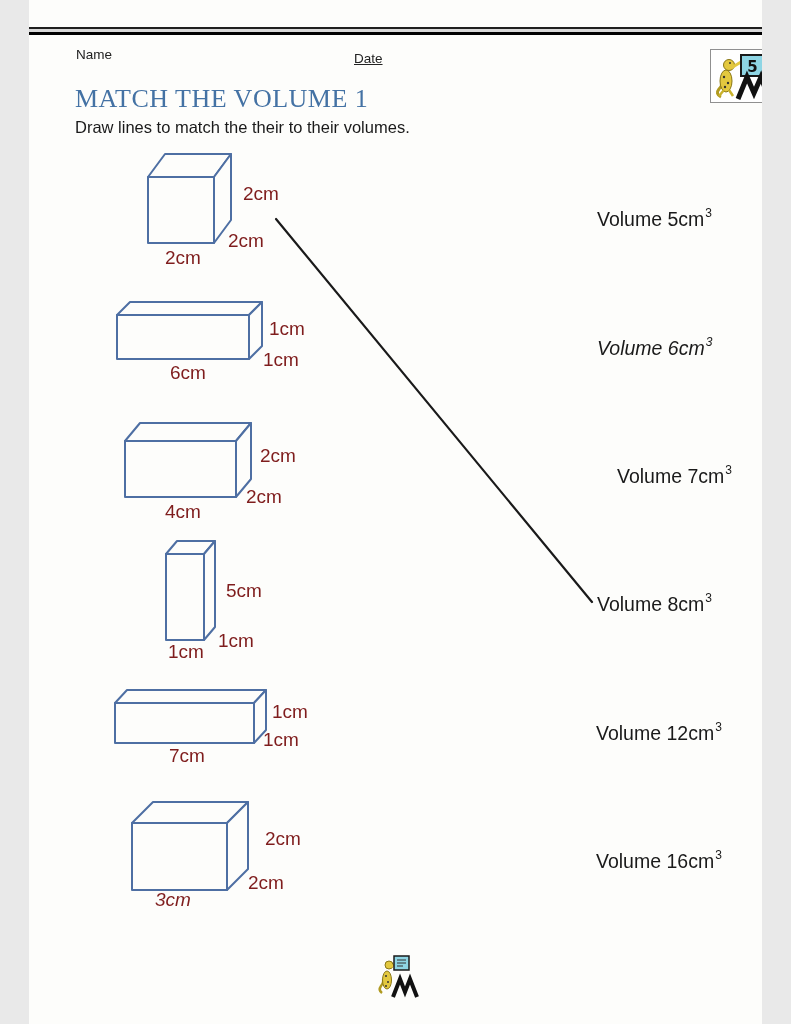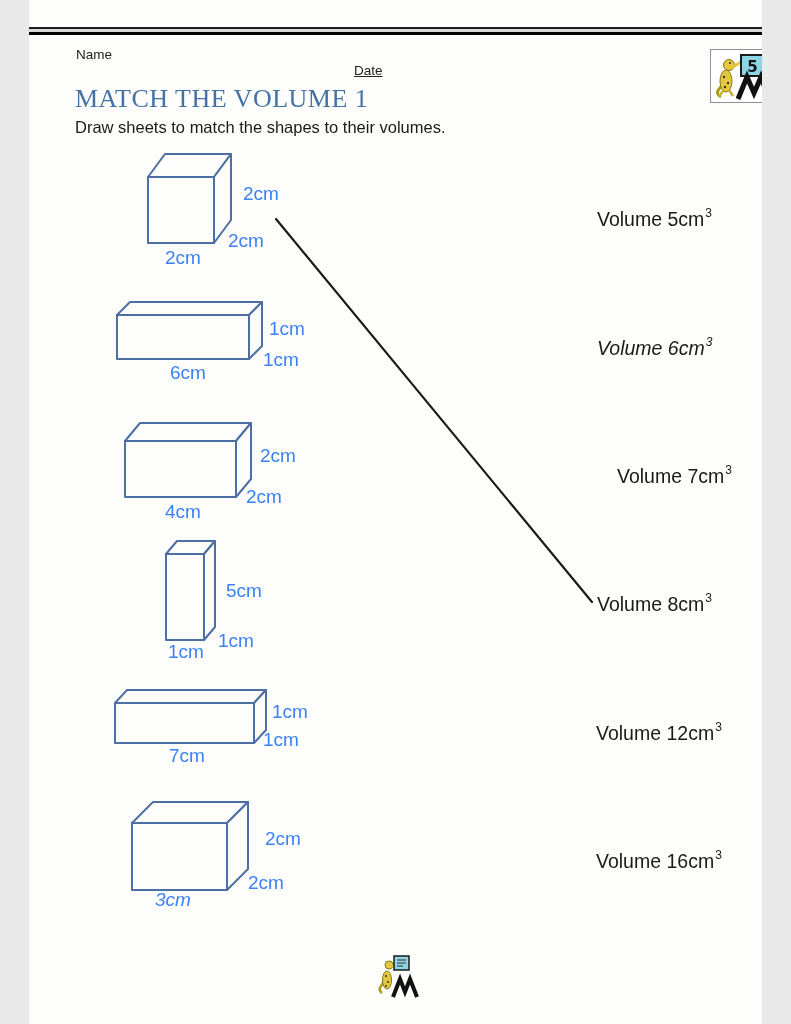--- a/index.html
+++ b/index.html
@@ -7,32 +7,32 @@
     position:relative;width:733px;height:1024px;margin:0 auto;
     background:#fdfdfb;font-family:"Liberation Sans",sans-serif;color:#1a1a1a;
     overflow:hidden;
   }
   .topbar{
     position:absolute;left:0;top:27px;width:791px;height:3px;
     border-top:2px solid #1f1f1f;border-bottom:3px solid #000;background:#d8d8d8;
   }
   .field-label{position:absolute;font-size:13.5px;color:#222;}
   .name-label{left:47px;top:47px;}
-  .date-label{left:325px;top:63px;text-decoration:underline;}
+  .date-label{left:325px;top:51px;text-decoration:underline;}
   .logo-box{
     position:absolute;left:681px;top:49px;width:64px;height:54px;
     border:1px solid #909090;background:#ffffff;box-sizing:border-box;
   }
   .page-title{
     position:absolute;left:46px;top:84px;
     font-family:"Liberation Serif",serif;font-size:26px;letter-spacing:0.5px;
     color:var(--title-color,#4472a4);
   }
   .instruction{position:absolute;left:46px;top:118px;font-size:16.5px;color:#1a1a1a;}
-  .dim-label{position:absolute;font-size:19px;color:#3b82f6;white-space:nowrap;}
+  .dim-label{position:absolute;font-size:19px;color:#7f1d1d;white-space:nowrap;}
   .shape-svg{position:absolute;}
   .shape-svg path,.shape-svg rect{
     fill:#fdfdfb;stroke:var(--shape-stroke,#4e6fa3);stroke-width:2;stroke-linejoin:round;
   }
   .volume-label{position:absolute;font-size:19.5px;color:#1a1a1a;white-space:nowrap;}
   .volume-label sup{font-size:12px;position:relative;top:-1px;left:1px;}
   .overlay-svg{position:absolute;left:0;top:0;pointer-events:none;}
   .footer{
     position:absolute;left:50%;top:951px;transform:translateX(-50%);
     display:flex;align-items:flex-end;
@@ -80,21 +80,21 @@
         <text x="41.5" y="21.5" text-anchor="middle" font-family="DejaVu Sans, sans-serif" font-size="15" font-weight="bold" fill="#111">5</text>
       </g>
 
       <g>
         <path d="M27,49 L36,27 L43,43 L50,27 L58,49" fill="none" stroke="#111" stroke-width="5" stroke-linejoin="miter"></path>
       </g>
     </svg>
   </div>
 
   <div class="page-title">MATCH THE VOLUME 1</div>
-  <div class="instruction">Draw sheets to match the shapes to their volumes.</div>
+  <div class="instruction">Draw lines to match the their to their volumes.</div>
 
   <div id="shapes-layer">
       <svg width="89" height="95" class="shape-svg" style="left: 116px; top: 151px;">
         <path d="M3,26 L20,3 L86,3 L69,26 Z"></path>
         <path d="M69,26 L86,3 L86,69 L69,92 Z"></path>
         <rect x="3" y="26" width="66" height="66"></rect>
       </svg>
       <div class="dim-label" style="left: 214px; top: 183px;">2cm</div>
       <div class="dim-label" style="left: 199px; top: 230px;">2cm</div>
       <div class="dim-label" style="left: 136px; top: 247px;">2cm</div>

